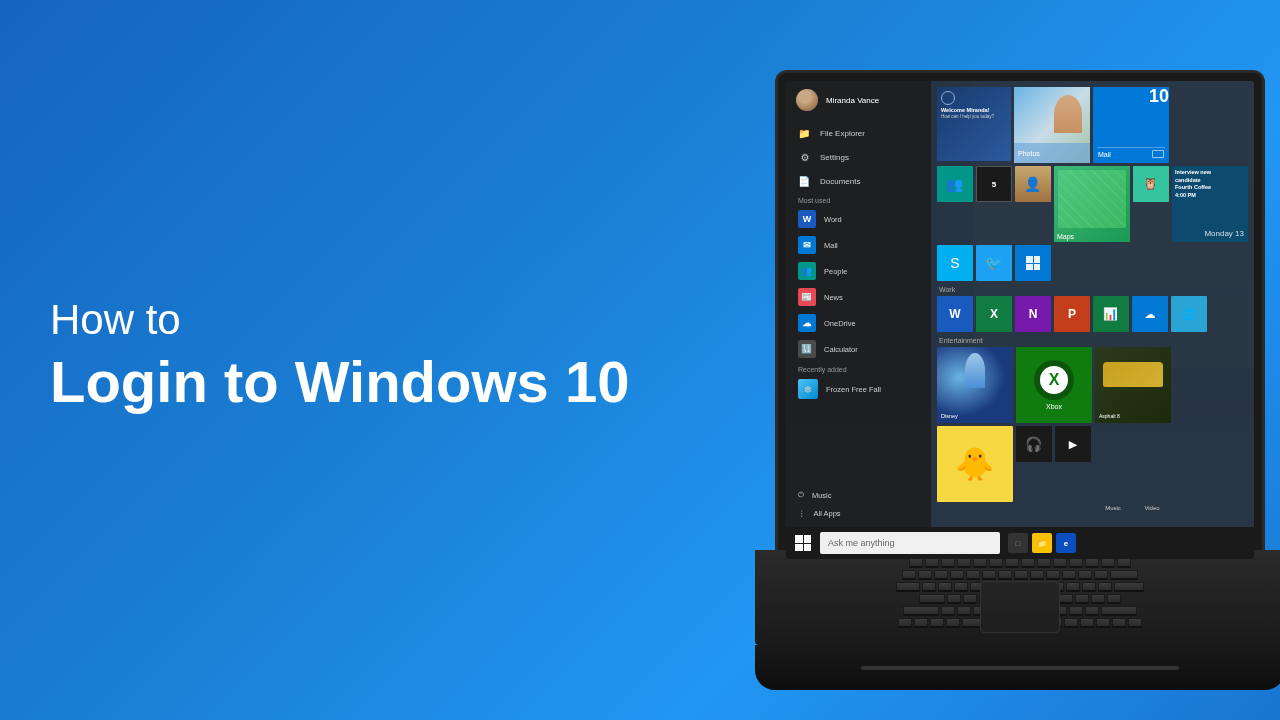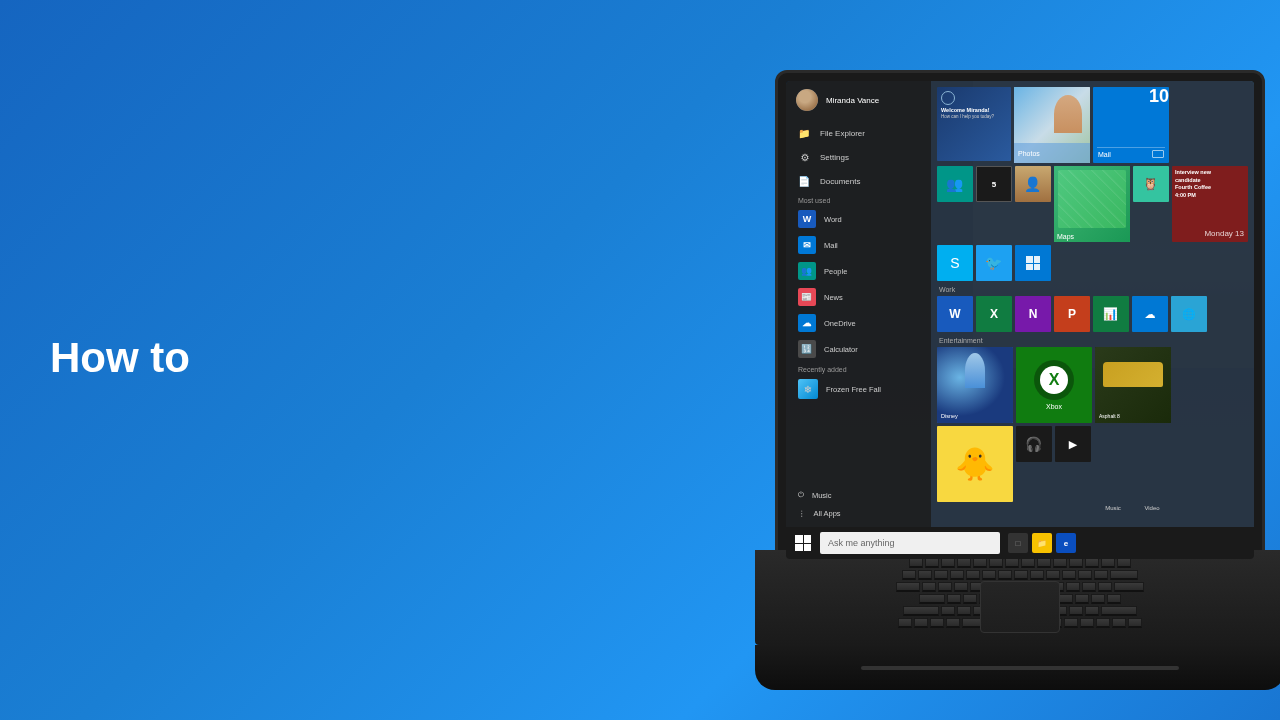--- a/index.html
+++ b/index.html
@@ -26,21 +26,21 @@
       position: absolute;
       left: 50px;
       top: 50%;
       transform: translateY(-50%);
       z-index: 2;
     }
 
     .how-to-text {
       color: #ffffff;
       font-size: 42px;
-      font-weight: 700;
+      font-weight: 400;
       line-height: 1.2;
       margin-bottom: 4px;
     }
 
     .main-title {
       color: #ffffff;
       font-size: 58px;
       font-weight: 700;
       line-height: 1.15;
       margin-bottom: 8px;
@@ -510,20 +510,21 @@
       line-height: 1.3;
     }
   </style>
 </head>
 <body>
 
 <div class="main-container">
 
   <div class="left-content">
     <div class="how-to-text">How to</div>
+    <div class="main-title">Login to Windows 10</div>
   </div>
 
   <div class="laptop-container">
     <div class="laptop-body">
 
       <div class="laptop-screen-outer">
         <div class="screen-bezel">
           <div class="win10-screen">
 
             <div class="bg-scene"></div>
@@ -644,21 +645,21 @@
                     <div style="position:absolute;top:0;left:0;right:0;bottom:0;background:linear-gradient(135deg,#3db87a 0%,#2ea865 50%,#1a9855 100%);"></div>
                     <div style="position:absolute;top:4px;left:4px;right:4px;bottom:14px;background:linear-gradient(135deg,#4fc880,#3ab860);border-radius:2px;overflow:hidden;">
                       <div style="width:100%;height:100%;background:repeating-linear-gradient(45deg,rgba(255,255,255,0.1) 0px,transparent 2px,transparent 8px,rgba(255,255,255,0.1) 8px);"></div>
                     </div>
                     <span style="position:absolute;bottom:2px;left:3px;font-size:7px;color:white;z-index:1;">Maps</span>
                   </div>
                   <div class="tile tile-small" style="background:#34c4a0;display:flex;align-items:center;justify-content:center;">
                     <span style="font-size:12px;">🦉</span>
                   </div>
 
-                  <div class="tile tile-medium" style="background:#7f1d1d;display:flex;flex-direction:column;align-items:flex-start;justify-content:flex-start;padding:3px;position:relative;">
+                  <div class="tile tile-medium" style="background:#0c4a6e;display:flex;flex-direction:column;align-items:flex-start;justify-content:flex-start;padding:3px;position:relative;">
                     <div style="font-size:5.5px;color:white;font-weight:bold;line-height:1.4;">Interview new<br>candidate<br>Fourth Coffee<br>4:00 PM</div>
                     <div style="position:absolute;bottom:4px;right:4px;font-size:8px;color:rgba(255,255,255,0.8);">Monday 13</div>
                   </div>
                 </div>
 
                 <div class="tiles-row">
                   <div class="tile tile-small tile-skype" style="display:flex;align-items:center;justify-content:center;background:#00aff0;">
                     <span style="font-size:14px;">S</span>
                   </div>
                   <div class="tile tile-small tile-twitter" style="display:flex;align-items:center;justify-content:center;background:#1da1f2;">

